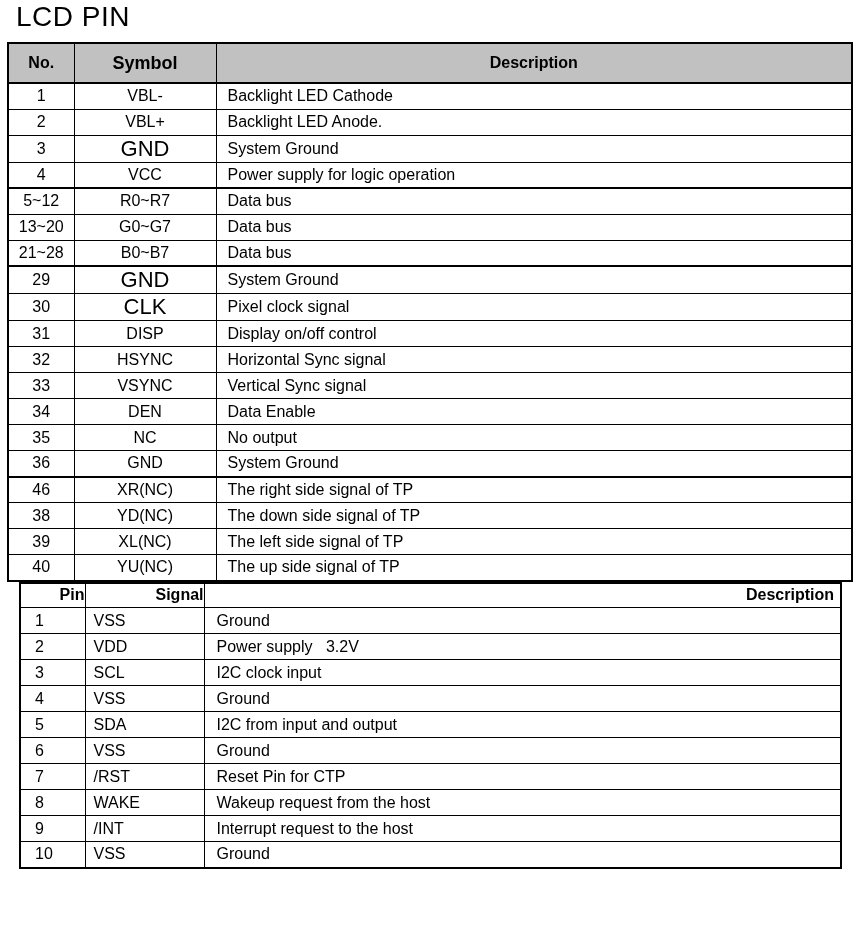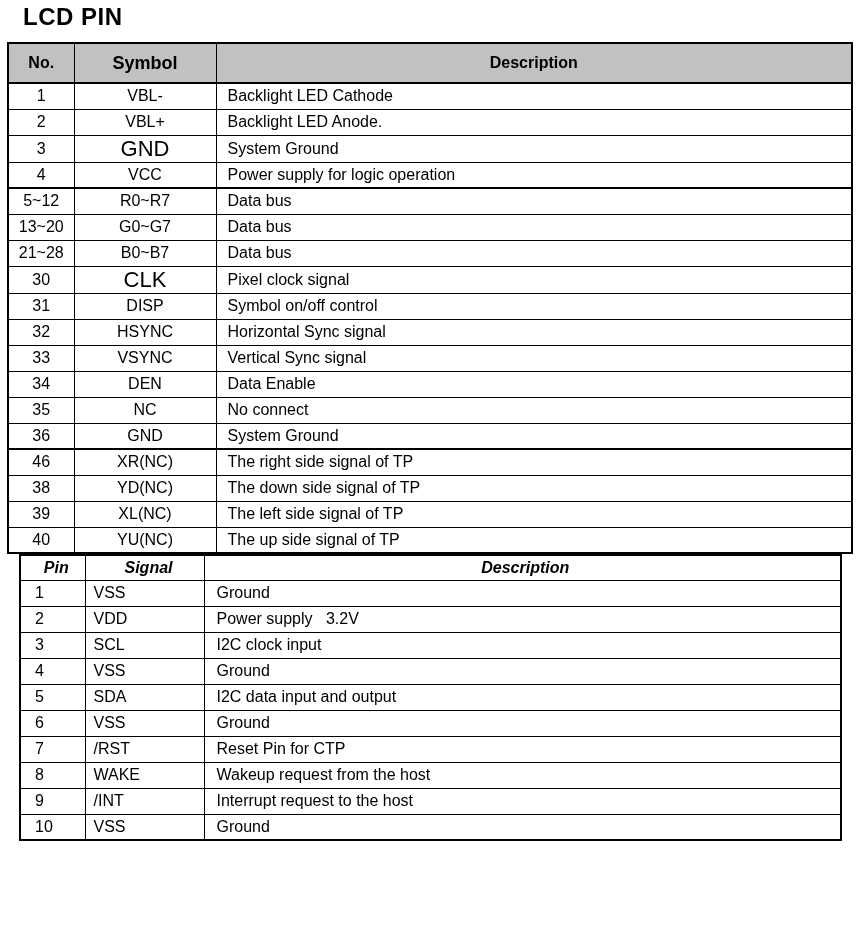--- a/index.html
+++ b/index.html
@@ -12,24 +12,24 @@
   html, body { margin: 0; padding: 0; }
   body {
     width: 860px;
     height: 929px;
     background: var(--page-bg);
     color: var(--text-color);
     font-family: "Liberation Sans", "DejaVu Sans", sans-serif;
     padding: 4px 5px 0 7px;
   }
   h2.section-title {
-    font-size: 24px;
-    font-weight: bold;
+    font-size: 28px;
+    font-weight: normal;
     line-height: 26px;
-    margin: 0 0 12px 16px;
+    margin: 0 0 12px 9px;
     letter-spacing: 0.5px;
   }
   h2.section-title.second { margin-top: 14px; }
 
   table {
     border-collapse: collapse;
     table-layout: fixed;
     border: 2px solid var(--border-color);
   }
   th, td {
@@ -62,23 +62,22 @@
 
   
   table.ctp { width: 823px; margin-left: 12px; }
   .ctp col.col-pin { width: 65px; }
   .ctp col.col-sig { width: 119px; }
   .ctp thead tr { height: 25px; }
   .ctp tbody tr { height: 26px; }
   .ctp th {
     font-weight: bold;
     font-size: 16px;
-    text-align: center;
+    text-align: right;
     background: var(--page-bg);
-    font-style: italic;
   }
   .ctp td { font-size: 16px; text-align: left; }
   .ctp th.c-pin  { padding-left: 7px; }
   .ctp td.c-pin  { padding-left: 14px; }
   .ctp th.c-sig, .ctp td.c-sig { padding-left: 8px; }
   .ctp th.c-desc, .ctp td.c-desc { padding-left: 12px; padding-right: 6px; }
 </style>
 </head>
 <body>
 
@@ -129,49 +128,54 @@
           <tr>
             <td class="c-no">13~20</td>
             <td class="c-sym">G0~G7</td>
             <td class="c-desc">Data bus</td>
           </tr>
           <tr>
             <td class="c-no">21~28</td>
             <td class="c-sym">B0~B7</td>
             <td class="c-desc">Data bus</td>
           </tr>
+          <tr class="group-start">
+            <td class="c-no">29</td>
+            <td class="c-sym large">GND</td>
+            <td class="c-desc">System Ground</td>
+          </tr>
           <tr>
             <td class="c-no">30</td>
             <td class="c-sym large">CLK</td>
             <td class="c-desc">Pixel clock signal</td>
           </tr>
           <tr>
             <td class="c-no">31</td>
             <td class="c-sym">DISP</td>
-            <td class="c-desc">Symbol on/off control</td>
+            <td class="c-desc">Display on/off control</td>
           </tr>
           <tr>
             <td class="c-no">32</td>
             <td class="c-sym">HSYNC</td>
             <td class="c-desc">Horizontal Sync signal</td>
           </tr>
           <tr>
             <td class="c-no">33</td>
             <td class="c-sym">VSYNC</td>
             <td class="c-desc">Vertical Sync signal</td>
           </tr>
           <tr>
             <td class="c-no">34</td>
             <td class="c-sym">DEN</td>
             <td class="c-desc">Data Enable</td>
           </tr>
           <tr>
             <td class="c-no">35</td>
             <td class="c-sym">NC</td>
-            <td class="c-desc">No connect</td>
+            <td class="c-desc">No output</td>
           </tr>
           <tr>
             <td class="c-no">36</td>
             <td class="c-sym">GND</td>
             <td class="c-desc">System Ground</td>
           </tr>
           <tr class="group-start">
             <td class="c-no">46</td>
             <td class="c-sym">XR(NC)</td>
             <td class="c-desc">The right side signal of TP</td>
@@ -227,21 +231,21 @@
             <td class="c-desc">I2C clock input</td>
           </tr>
           <tr>
             <td class="c-pin">4</td>
             <td class="c-sig">VSS</td>
             <td class="c-desc">Ground</td>
           </tr>
           <tr>
             <td class="c-pin">5</td>
             <td class="c-sig">SDA</td>
-            <td class="c-desc">I2C data input and output</td>
+            <td class="c-desc">I2C from input and output</td>
           </tr>
           <tr>
             <td class="c-pin">6</td>
             <td class="c-sig">VSS</td>
             <td class="c-desc">Ground</td>
           </tr>
           <tr>
             <td class="c-pin">7</td>
             <td class="c-sig">/RST</td>
             <td class="c-desc">Reset Pin for CTP</td>

